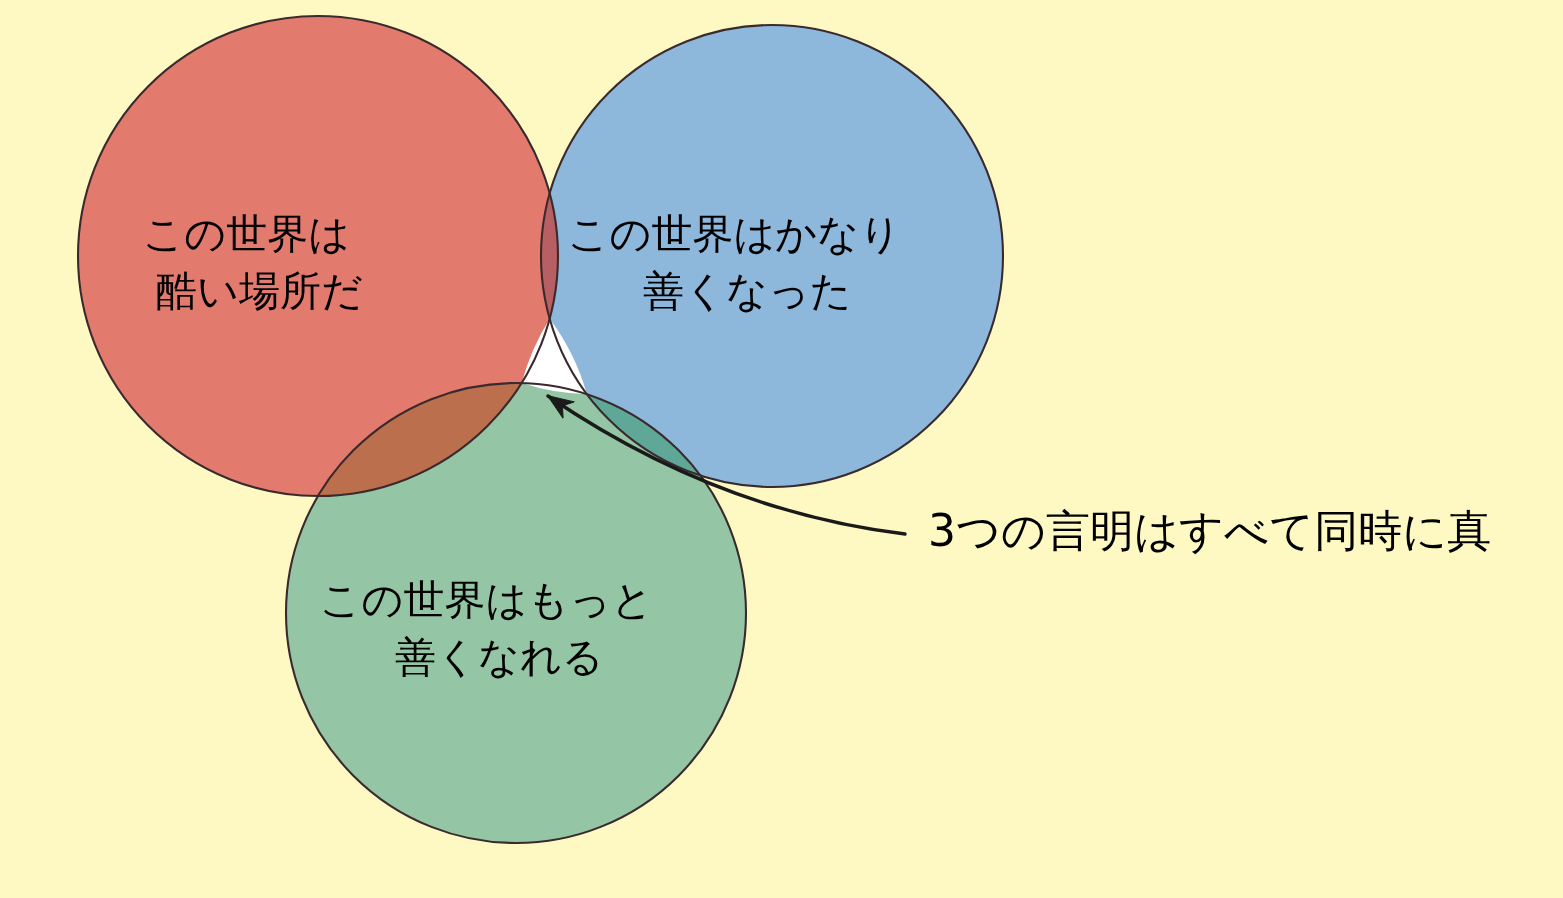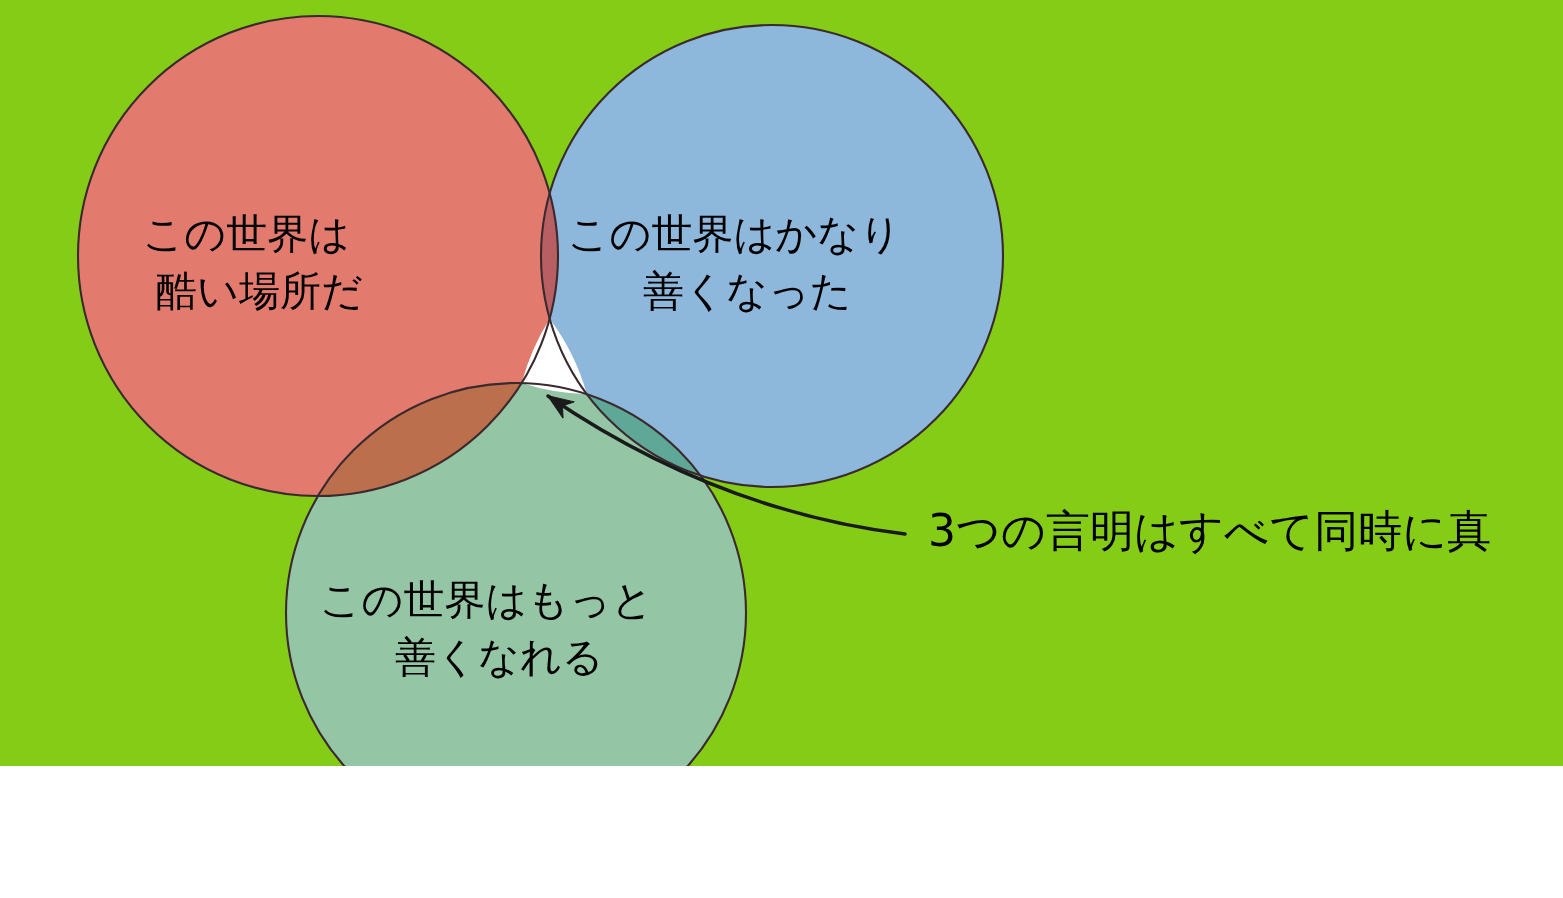--- a/index.html
+++ b/index.html
@@ -7,22 +7,22 @@
     margin: 0;
     padding: 0;
     background: #ffffff;
   }
   body {
     font-family: "Liberation Sans", "DejaVu Sans", sans-serif;
   }
   #stage {
     position: relative;
     width: 1563px;
-    height: 766px;
-    background: #84cc16;
+    height: 898px;
+    background: #fef9c3;
     overflow: hidden;
   }
   #venn-svg {
     position: absolute;
     top: 0;
     left: 0;
     width: 1563px;
     height: 898px;
   }
   .circle-label {

